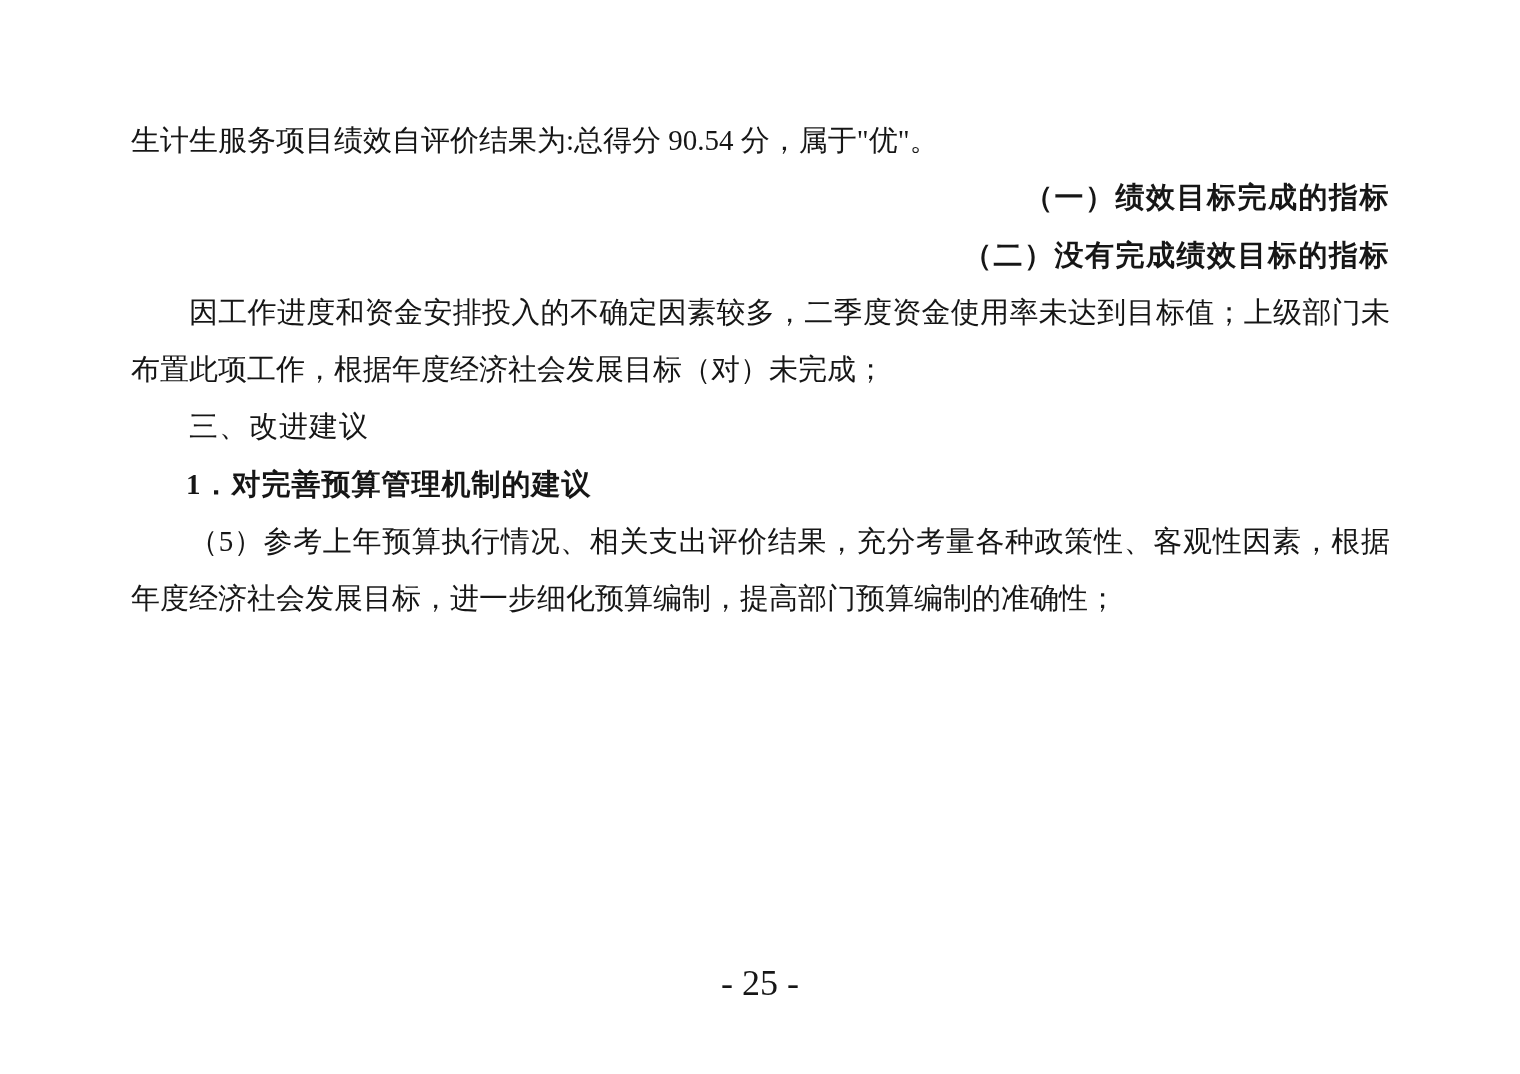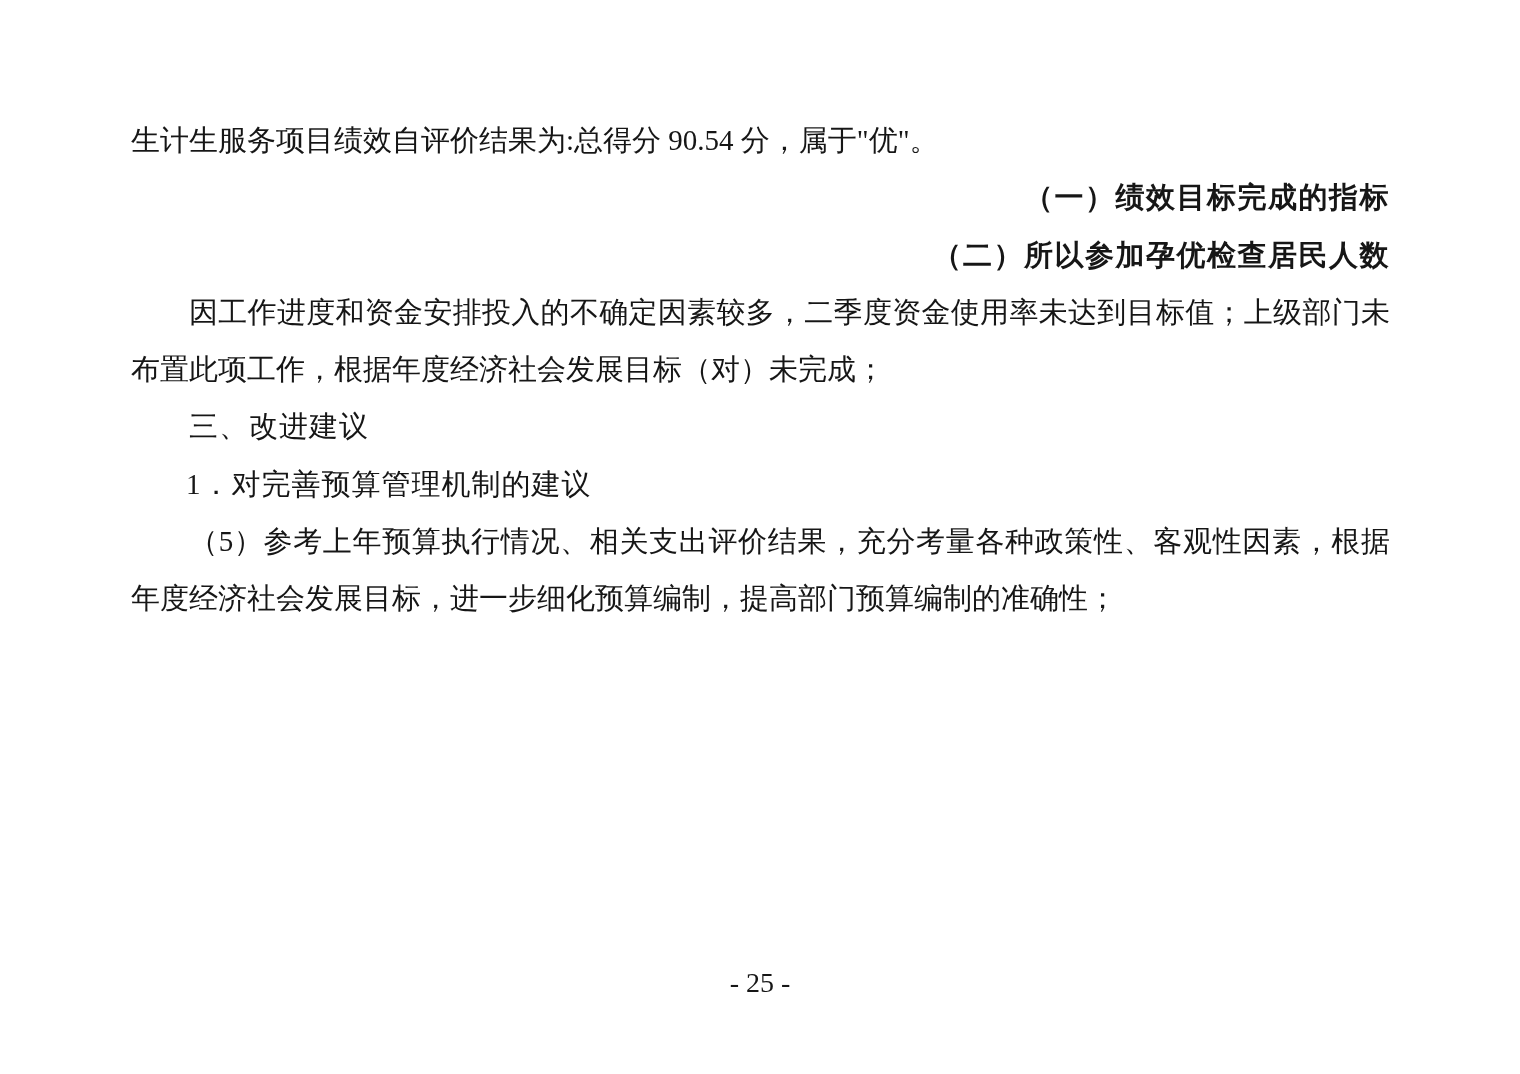--- a/index.html
+++ b/index.html
@@ -47,43 +47,43 @@
   
   .h-hei {
     font-weight: normal;
     text-indent: 58px;
     font-family: "Liberation Sans", "DejaVu Sans", sans-serif;
     letter-spacing: 1px;
     text-align: left;
   }
   
   .h-num {
-    font-weight: normal;
+    font-weight: bold;
     text-indent: 55px;
     letter-spacing: 1px;
     text-align: left;
   }
   .footer {
     position: absolute;
     left: 0;
     top: 966px;
     width: 1520px;
     text-align: center;
-    font-size: 28px;
+    font-size: 36px;
     line-height: 34px;
     color: #161616;
   }
 </style>
 </head>
 <body>
 
 <div class="page">
   <div class="content">
     <p class="no-indent">生计生服务项目绩效自评价结果为:总得分 90.54 分，属于"优"。</p>
     <p class="h-kai">（一）绩效目标完成的指标</p>
-    <p class="h-kai">（二）所以参加孕优检查居民人数</p>
+    <p class="h-kai">（二）没有完成绩效目标的指标</p>
     <p class="ind">因工作进度和资金安排投入的不确定因素较多，二季度资金使用率未达到目标值；上级部门未布置此项工作，根据年度经济社会发展目标（对）未完成；</p>
     <p class="h-hei">三、改进建议</p>
     <p class="h-num">1．对完善预算管理机制的建议</p>
     <p class="ind">（5）参考上年预算执行情况、相关支出评价结果，充分考量各种政策性、客观性因素，根据年度经济社会发展目标，进一步细化预算编制，提高部门预算编制的准确性；</p>
   </div>
   <div class="footer">- 25 -</div>
 </div>
 
 </body></html>

